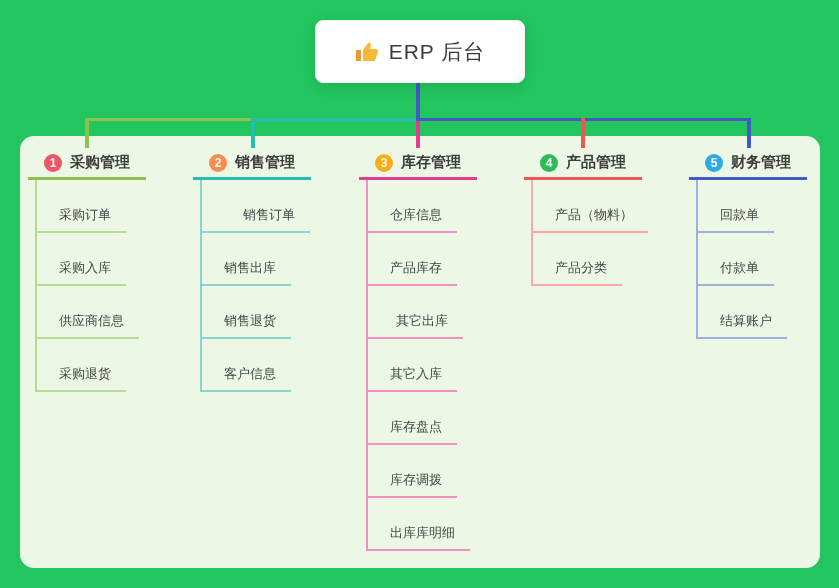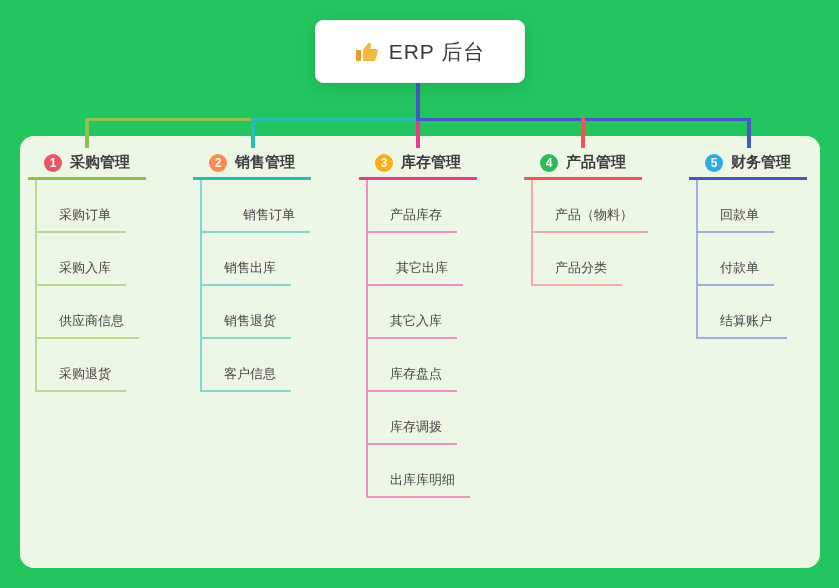--- a/index.html
+++ b/index.html
@@ -146,20 +146,23 @@
     </div>
   </div>
 
   <div class="branch b3">
     <div class="branch-header" style="border-bottom-color: rgb(229, 59, 146);">
       <span class="badge" style="background-color: rgb(251, 173, 24);">3</span>
       <span class="branch-title">库存管理</span>
     </div>
     <div class="children" style="border-left-color: rgb(241, 145, 193);">
       <div class="child" style="border-bottom-color: rgb(241, 145, 193);">
+        <span class="child-label">仓库信息</span>
+        </div>
+      <div class="child" style="border-bottom-color: rgb(241, 145, 193);">
         <span class="child-label">产品库存</span>
         </div>
       <div class="child" style="border-bottom-color: rgb(241, 145, 193); padding-left: 28px;">
         <span class="child-label">其它出库</span>
         </div>
       <div class="child" style="border-bottom-color: rgb(241, 145, 193);">
         <span class="child-label">其它入库</span>
         </div>
       <div class="child" style="border-bottom-color: rgb(241, 145, 193);">
         <span class="child-label">库存盘点</span>

